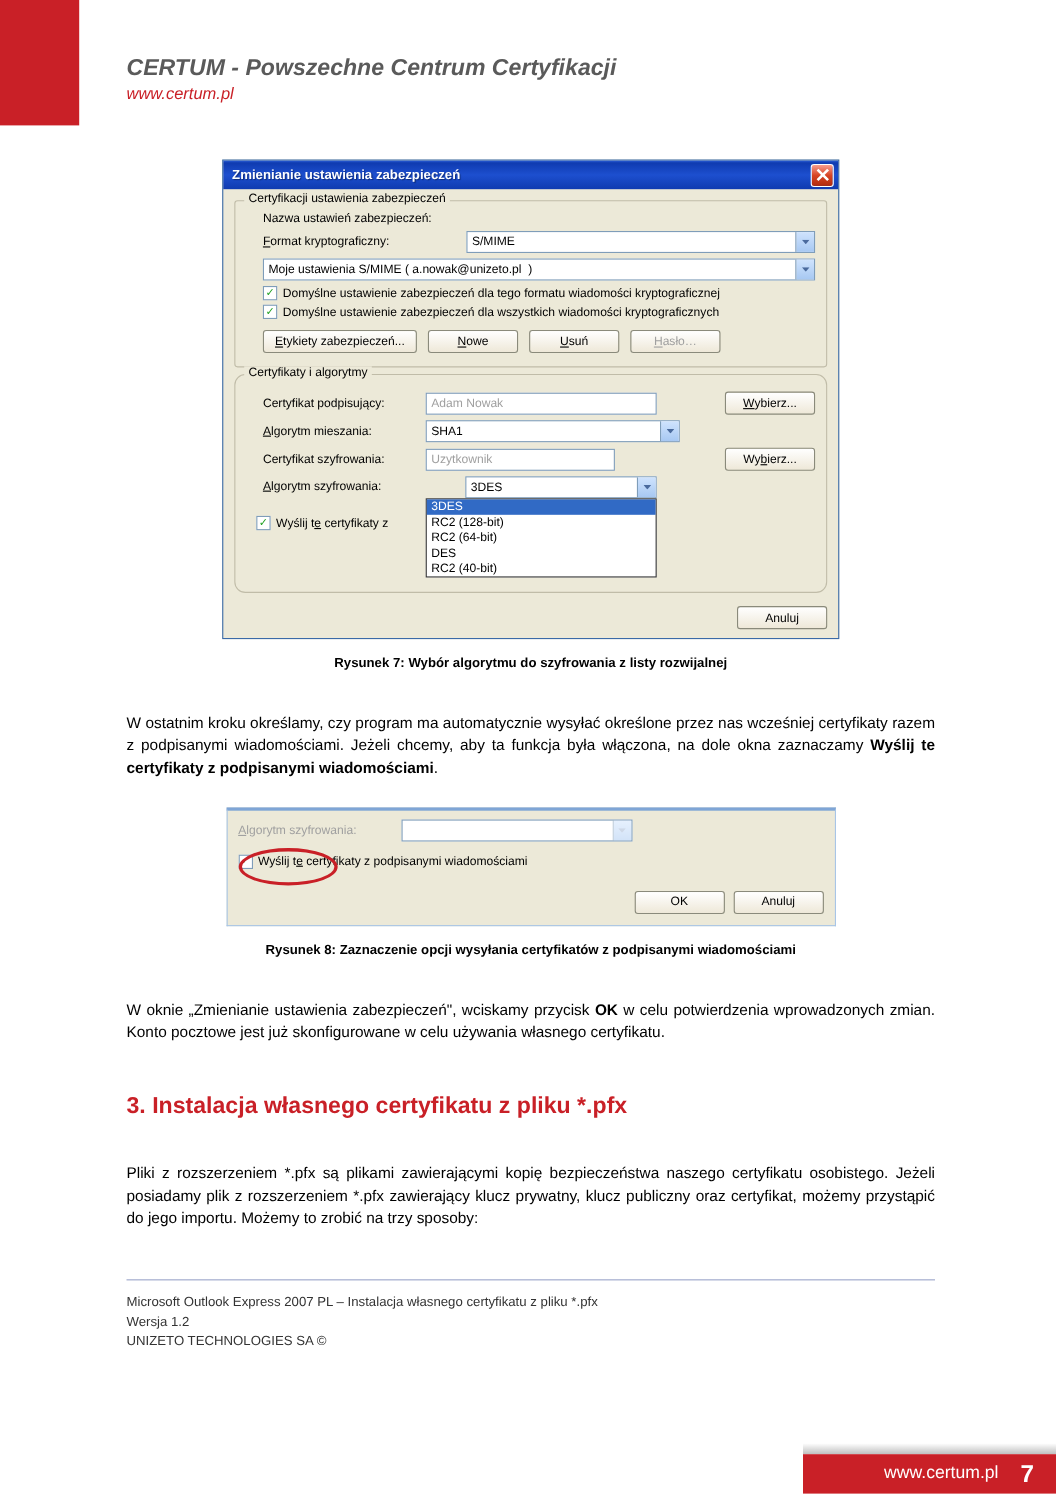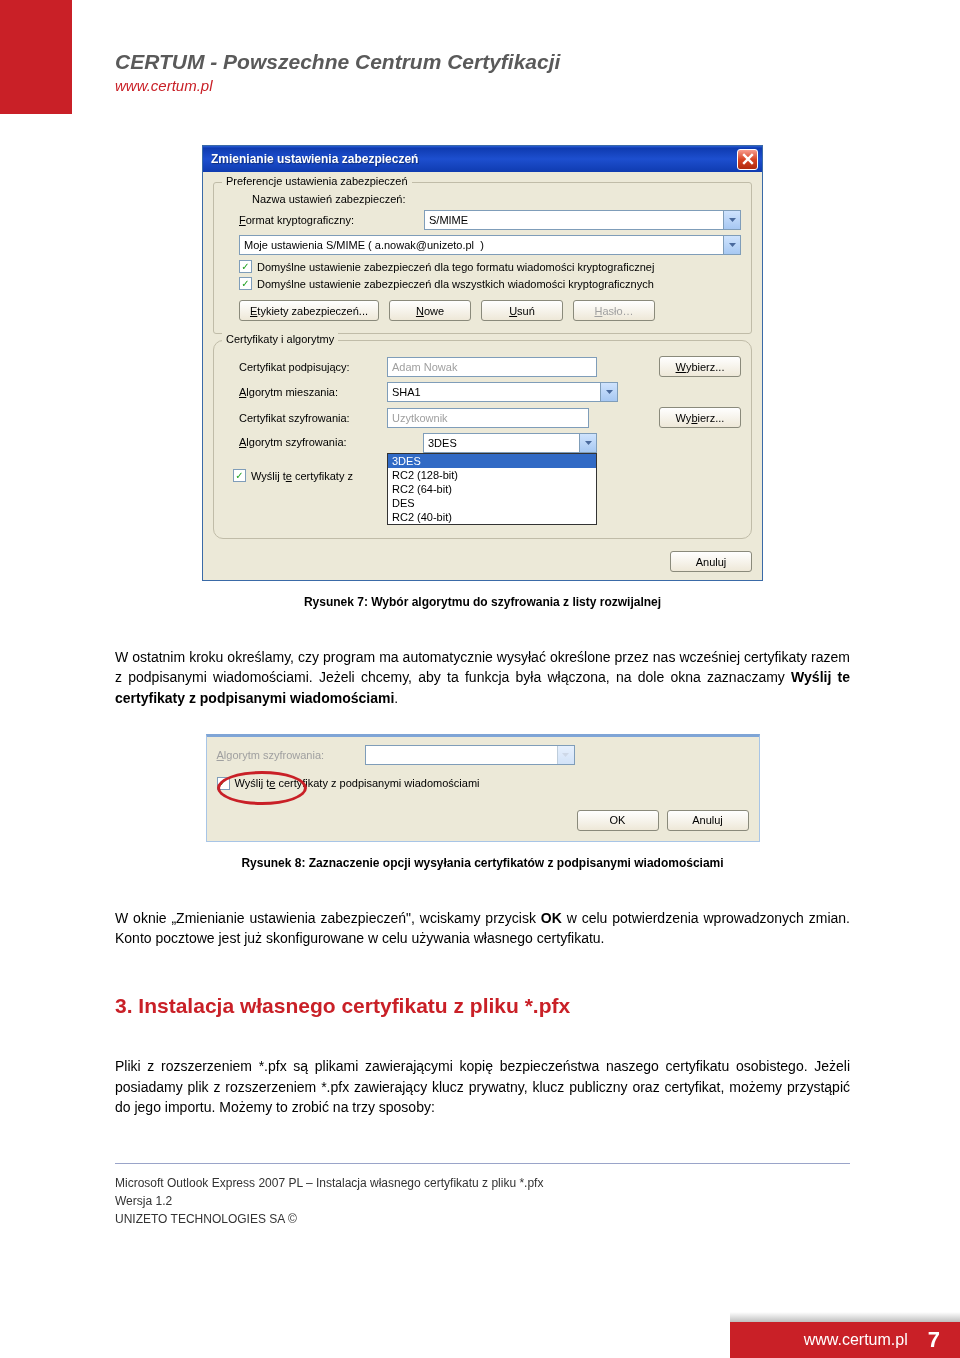--- a/index.html
+++ b/index.html
@@ -81,23 +81,23 @@
       <span>Zmienianie ustawienia zabezpieczeń</span>
       <div class="dlg-close">
         <svg viewBox="0 0 10 10">
             <path d="M1 1 L9 9 M9 1 L1 9" stroke="#fff" stroke-width="2"></path>
           </svg>
       </div>
     </div>
     <div class="dlg-body">
 
       <div class="fieldset">
-        <div class="legend">Preferencje ustawienia zabezpieczeń</div>
-
-        <div class="lbl" style="margin-left:28px;">Nazwa ustawień zabezpieczeń:</div>
+        <div class="legend">Certyfikacji ustawienia zabezpieczeń</div>
+
+        <div class="lbl" style="margin-left:15px;">Nazwa ustawień zabezpieczeń:</div>
         <div class="row" style="margin-left:15px;">
           <div class="lbl" style="width:185px;"><span class="ul">F</span><span>ormat kryptograficzny:</span></div>
           <div class="combo" style="flex:1;">
             <input class="txt" style="width: 100%;" value="S/MIME">
             <div class="arrow">
                 <svg viewBox="0 0 7 4">
                   <path d="M0 0 L3.5 4 L7 0 Z" fill="#4a6a9d"></path>
                 </svg>
               </div>
           </div>
@@ -163,21 +163,21 @@
             <div class="arrow">
                 <svg viewBox="0 0 7 4">
                   <path d="M0 0 L3.5 4 L7 0 Z" fill="#4a6a9d"></path>
                 </svg>
               </div>
           </div>
         </div>
 
         <div class="row" style="margin-left:15px;">
           <div class="lbl" style="width:148px;">Certyfikat szyfrowania:</div>
-          <input class="txt dis" style="width: 202px;" readonly="" value="Uzytkownik">
+          <input class="txt dis" style="width: 172px;" readonly="" value="Uzytkownik">
           <div style="flex:1"></div>
           <button class="btn small">
               <span>Wy</span>
               <span class="ul">b</span>
               <span>ierz...</span>
             </button>
         </div>
 
         <div class="row" style="margin-left:15px; align-items:flex-start;">
           <div class="lbl" style="width:148px; padding-top:3px;"><span class="ul">A</span><span>lgorytm szyfrowania:</span></div>

